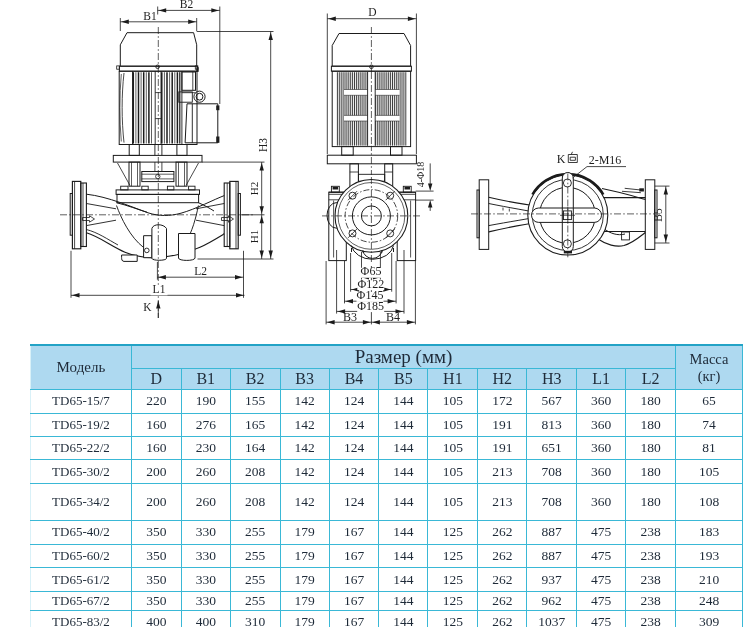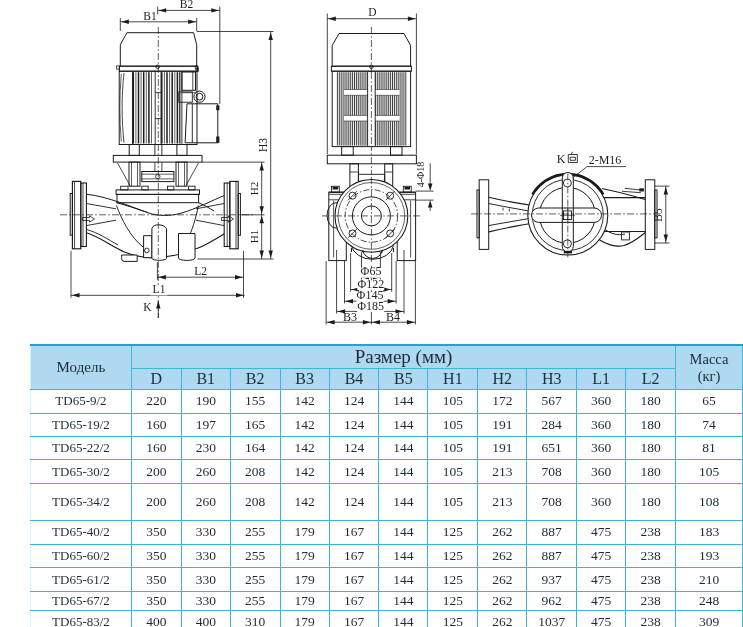--- a/index.html
+++ b/index.html
@@ -385,45 +385,45 @@
         <th>B3</th>
         <th>B4</th>
         <th>B5</th>
         <th>H1</th>
         <th>H2</th>
         <th>H3</th>
         <th>L1</th>
         <th>L2</th>
 </tr>
 <tr style="height:23.7px">
-        <td class="mod">TD65-9/2</td>
+        <td class="mod">TD65-15/7</td>
         <td class="num">220</td>
         <td class="num">190</td>
         <td class="num">155</td>
         <td class="num">142</td>
         <td class="num">124</td>
         <td class="num">144</td>
         <td class="num">105</td>
         <td class="num">172</td>
         <td class="num">567</td>
         <td class="num">360</td>
         <td class="num">180</td>
         <td class="num">65</td>
       </tr>
 <tr style="height:23px">
         <td class="mod">TD65-19/2</td>
         <td class="num">160</td>
-        <td class="num">197</td>
+        <td class="num">276</td>
         <td class="num">165</td>
         <td class="num">142</td>
         <td class="num">124</td>
         <td class="num">144</td>
         <td class="num">105</td>
         <td class="num">191</td>
-        <td class="num">284</td>
+        <td class="num">813</td>
         <td class="num">360</td>
         <td class="num">180</td>
         <td class="num">74</td>
       </tr>
 <tr style="height:23.7px">
         <td class="mod">TD65-22/2</td>
         <td class="num">160</td>
         <td class="num">230</td>
         <td class="num">164</td>
         <td class="num">142</td>

